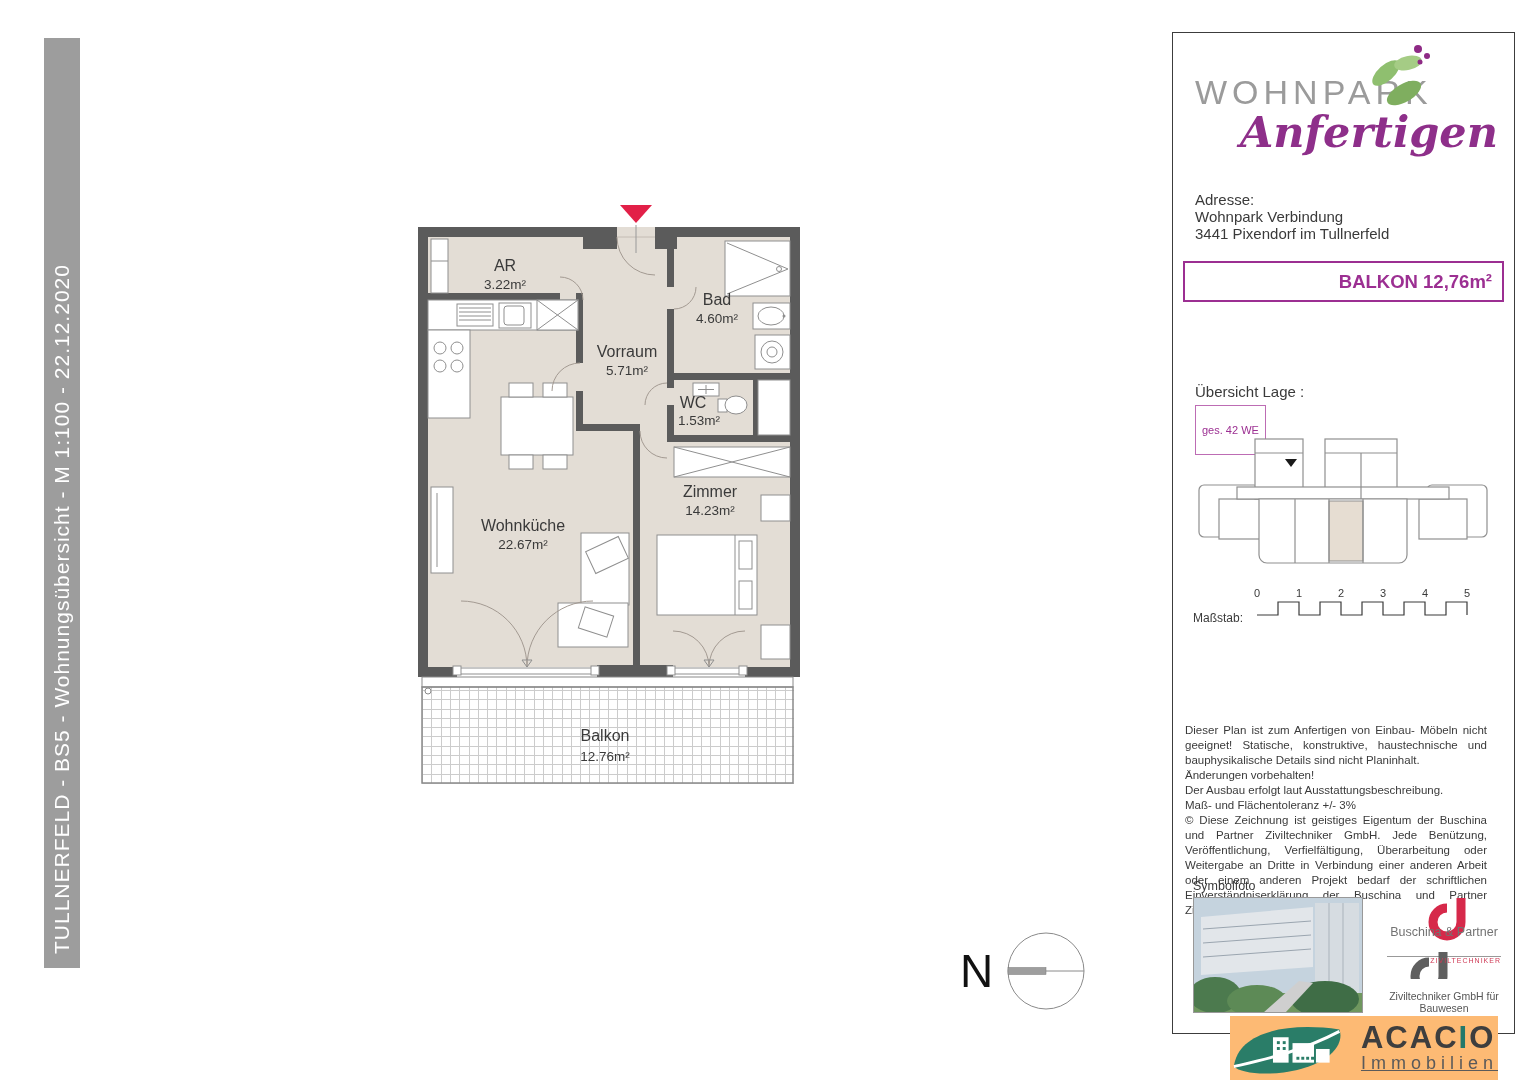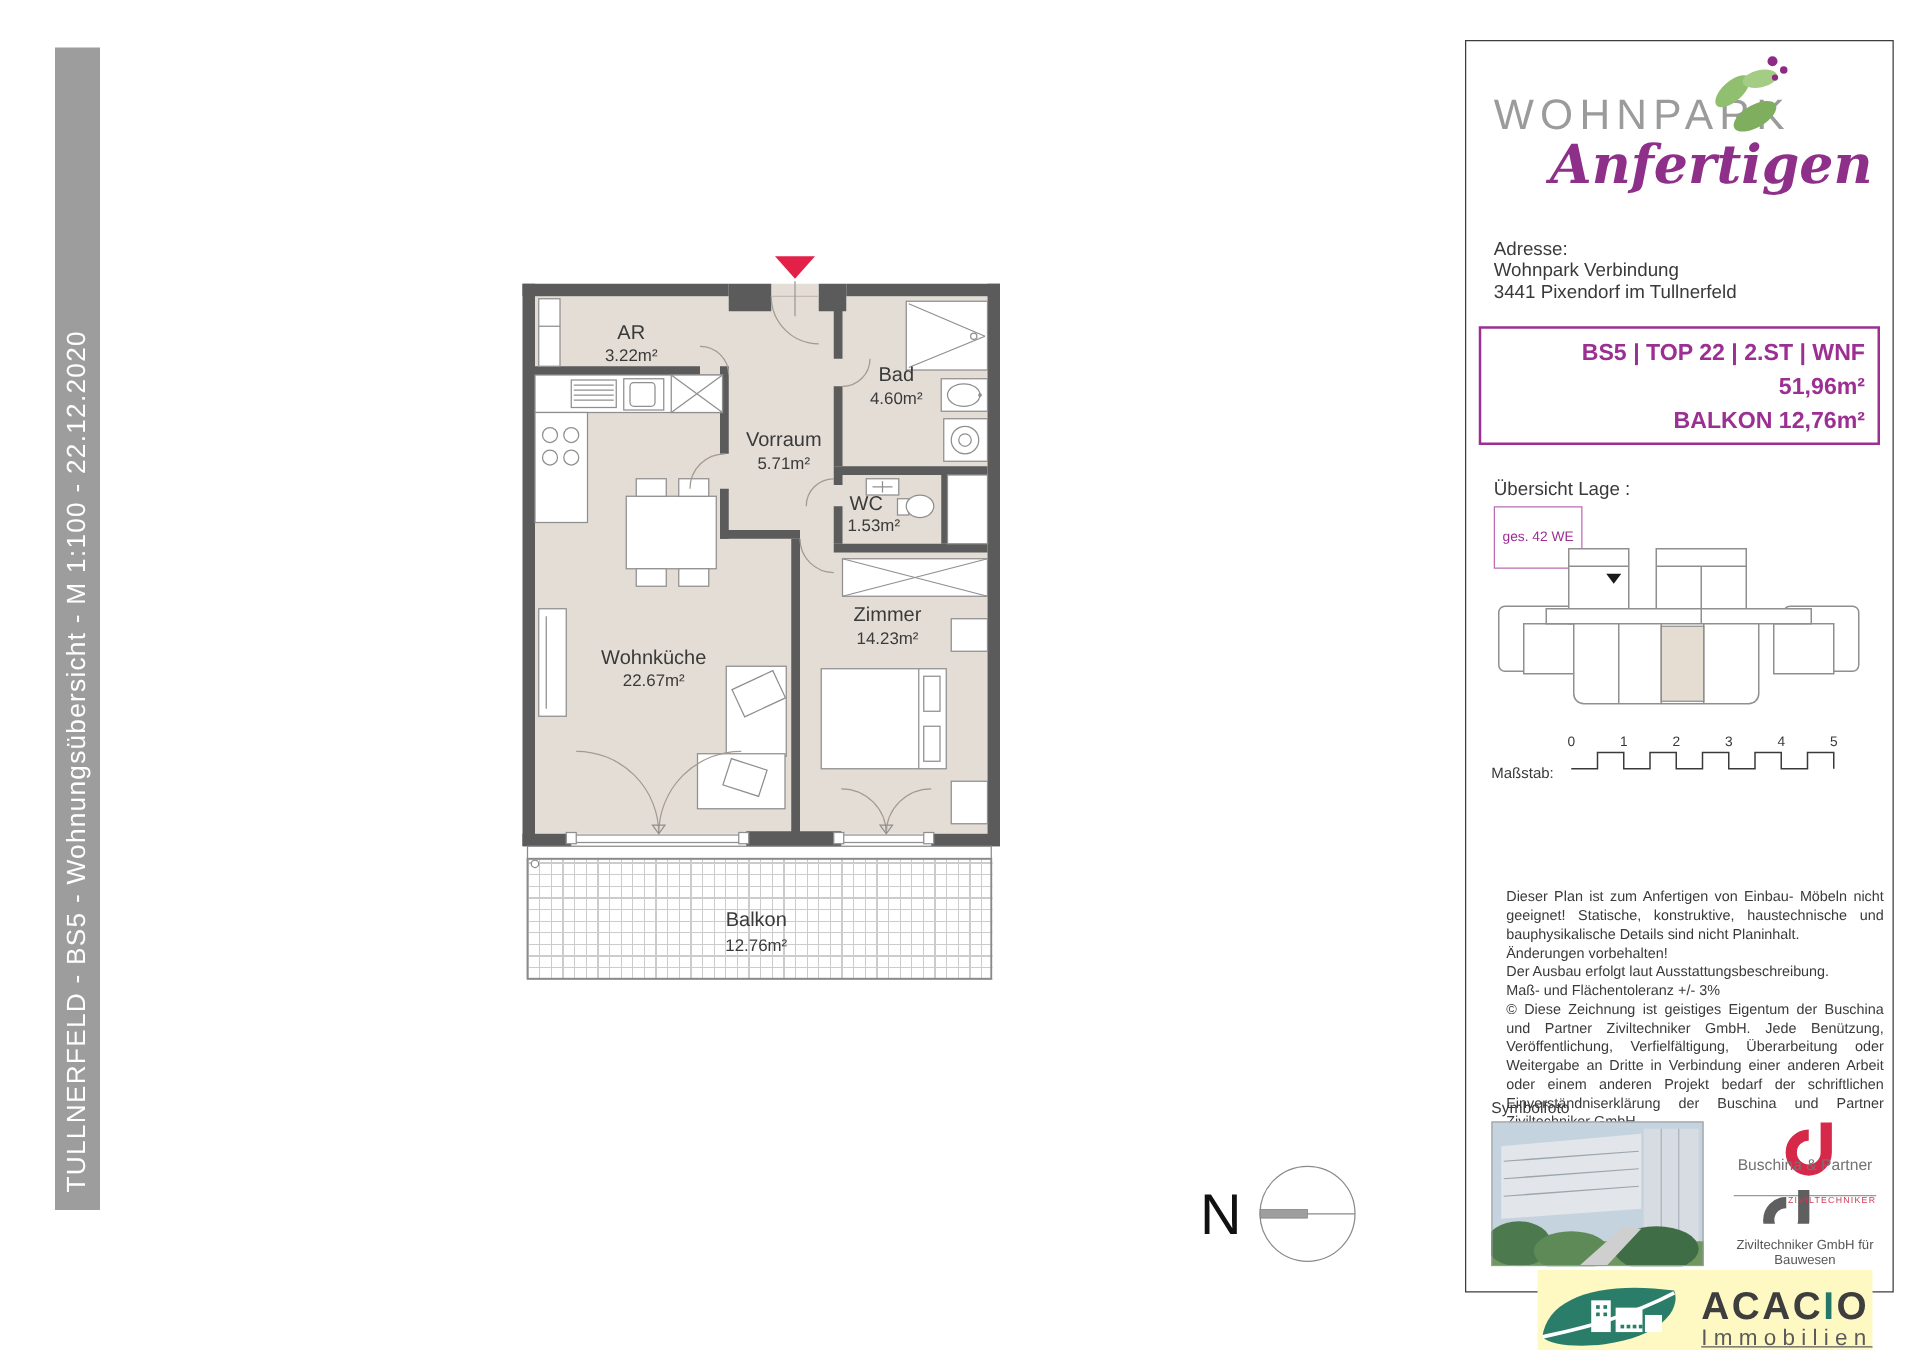--- a/index.html
+++ b/index.html
@@ -32,32 +32,32 @@
   .address{position:absolute;left:22px;top:158px;font-size:15px;line-height:17px;color:#3a3a3a;}
   .unit-box{position:absolute;left:10px;right:10px;top:228px;border:2px solid #9c2f92;
         padding:5px 10px;text-align:right;font-size:18.5px;font-weight:bold;line-height:27px;color:#9c2f92;}
   .loc-head{position:absolute;left:22px;top:350px;font-size:15px;color:#3a3a3a;}
   .loc-badge{position:absolute;left:22px;top:372px;border:1px solid #bd6cb4;color:#9c2f92;
         font-size:11px;padding:18px 6px;}
   .bldg{position:absolute;left:20px;top:392px;}
   .scale-label{position:absolute;left:20px;top:578px;font-size:12px;color:#3a3a3a;}
   .scale-svg{position:absolute;left:66px;top:552px;}
   .scale-num{font-size:11px;fill:#3a3a3a;}
-  .disc{position:absolute;left:32px;width:302px;font-size:11.5px;line-height:15px;
-        text-align:justify;color:#3a3a3a;}
+  .disc{position:absolute;left:12px;width:302px;font-size:11.5px;line-height:15px;
+        text-align:justify;color:#3a3a3a;margin-top:12px;}
   .photo-label{position:absolute;left:20px;top:846px;font-size:12.5px;color:#3a3a3a;}
   .photo{position:absolute;left:20px;top:864px;}
   .partner{position:absolute;left:214px;top:862px;width:114px;text-align:center;}
   .partner-name{font-size:12.5px;color:#737373;border-bottom:1px solid #999;padding-bottom:17px;margin-top:-54px;}
   .partner-tag{font-size:7px;color:#cf3a55;text-align:right;letter-spacing:1px;}
   .partner-desc{font-size:10.5px;color:#555;margin-top:26px;}
   .partner-addr{font-size:7.5px;color:#8a8a8a;margin-top:24px;line-height:9px;}
   
-  #acacio{position:absolute;left:1230px;top:1016px;width:268px;height:64px;background:#fef9c3;
-        display:flex;align-items:flex-end;z-index:6;}
+  #acacio{position:absolute;left:1230px;top:1016px;width:268px;height:64px;background:#fdba74;
+        display:flex;align-items:center;z-index:6;}
   .acacio-text{margin-left:4px;}
   .acacio-line1{font-size:31px;font-weight:bold;letter-spacing:2px;color:#3e3e3e;line-height:30px;}
   .acacio-accent{color:#23786a;}
   .acacio-line2{font-size:18px;color:#5a5a5a;letter-spacing:5px;line-height:20px;text-decoration:underline;}
 </style>
 </head>
 <body>
 
 <div id="page">
 
@@ -250,21 +250,20 @@
     </svg>
     <div class="brand-script">Anfertigen</div>
 
     <div class="address">
       <div>Adresse:</div>
       <div>Wohnpark Verbindung</div>
       <div>3441 Pixendorf im Tullnerfeld</div>
     </div>
 
     <div class="unit-box">
-      <div>BS5 | TOP 22 | 2.ST | WNF 51,96m²</div>
       <div>BALKON 12,76m²</div>
     </div>
 
     <div class="loc-head">Übersicht Lage :</div>
     <div class="loc-badge">ges. 42 WE</div>
 
     <svg class="bldg" width="300" height="168" viewBox="0 0 300 168">
       <g fill="#fff" stroke="#8f8f8f" stroke-width="1.2">
         <rect x="6" y="60" width="60" height="52" rx="5"></rect>
         <rect x="26" y="74" width="48" height="40"></rect>

